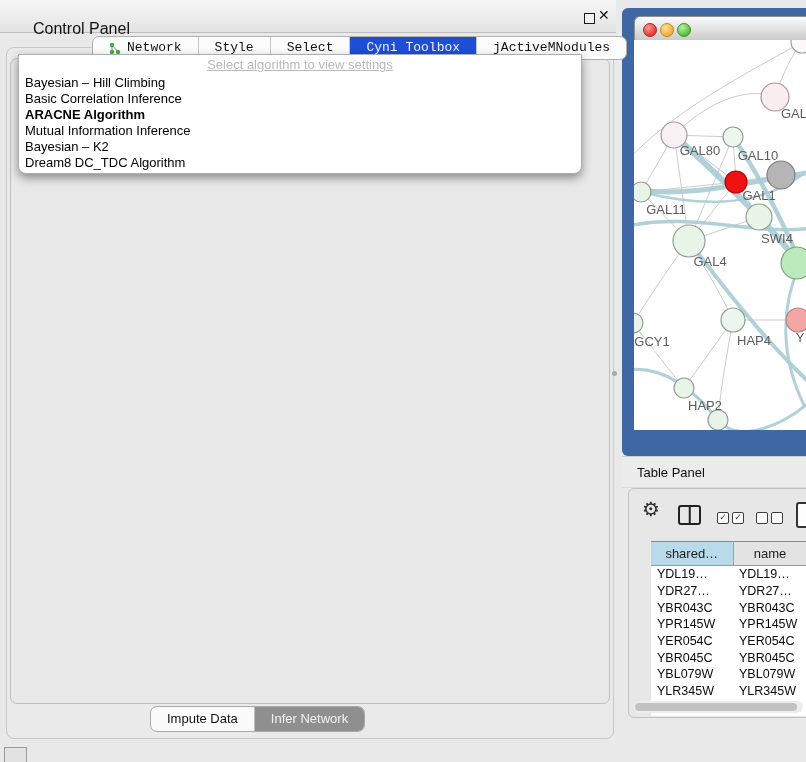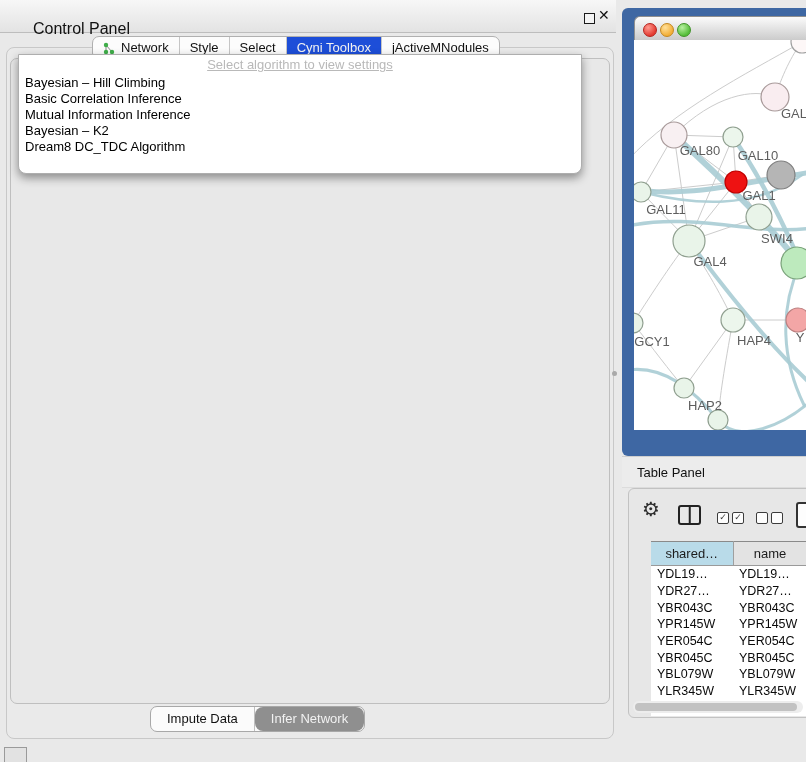--- a/index.html
+++ b/index.html
@@ -11,21 +11,21 @@
   #cp-titlebar{left:0;top:0;width:616px;height:32px;
     background:linear-gradient(#f7f7f7,#e3e3e3);border-bottom:1px solid #bdbdbd;}
   #cp-title{left:10px;top:20px;font-size:16px;color:#111;margin-left:23px;}
   #float-icon{left:584px;top:13px;width:9px;height:9px;border:1.5px solid #1a1a1a;background:#f4f4f4;}
   #close-icon{left:598px;top:7px;font-size:14px;font-weight:bold;color:#111;}
 
   
   #top-tabs{left:92px;top:36px;height:22px;display:flex;border:1px solid #b0b0b0;
     border-radius:7px;overflow:hidden;background:#fcfcfc;z-index:6;}
   .tab{height:22px;line-height:22px;font-size:13px;color:#111;text-align:center;
-    border-right:1px solid #c6c6c6;padding:0 10px;white-space:nowrap;display:flex;align-items:center;gap:5px;}
+    border-right:1px solid #c6c6c6;padding:0 16px;white-space:nowrap;display:flex;align-items:center;gap:5px;font-family:Liberation Mono, monospace;}
   .tab:last-child{border-right:none;}
   .tab.sel{background:#1d4ed8;color:#f2f2f2;align-items:flex-end;}
 
   
   #cp-outer{left:6px;top:47px;width:606px;height:690px;background:#eaeaea;
     border:1px solid #c8c8c8;border-radius:8px;}
   #cp-inner{left:10px;top:58px;width:598px;height:644px;background:#e8e8e8;
     border:1px solid #bfbfbf;border-radius:7px;z-index:1;}
 
   
@@ -95,21 +95,21 @@
   #cyni-hscroll{left:16px;top:655px;width:586px;height:13px;background:#e2e2e2;border-radius:6px;}
   #cyni-hthumb{left:2px;top:1px;width:578px;height:11px;background:#fbfbfb;border:1px solid #b8b8b8;border-radius:5px;}
 
   #apply-btn{left:268px;top:674px;width:70px;height:23px;border:1px solid #9e9e9e;border-radius:6px;
     background:linear-gradient(#ffffff,#ebebeb);font-size:13px;text-align:center;line-height:23px;color:#000;}
 
   #bottom-tabs{left:150px;top:706px;height:24px;display:flex;border:1px solid #a8a8a8;
     border-radius:7px;overflow:hidden;background:#fbfbfb;z-index:3;}
   .btab{height:24px;line-height:24px;font-size:13px;color:#111;padding:0 16px;
     border-right:1px solid #c0c0c0;white-space:nowrap;}
-  .btab:last-child{border-right:none;border-radius:8px;}
+  .btab:last-child{border-right:none;}
   .btab.sel{background:#8f8f8f;color:#f2f2f2;}
 
   #mini-square{left:4px;top:747px;width:21px;height:20px;border:1.5px solid #9a9a9a;background:#e2e2e2;}
   #split-handle{left:612px;top:371px;width:5px;height:5px;border-radius:50%;background:#a9a9a9;}
 
   
   #net-frame{left:622px;top:8px;width:184px;height:448px;background:#3e67a3;border-radius:6px 0 0 6px;}
   #net-titlebar{left:634px;top:16px;width:172px;height:24px;
     background:linear-gradient(#fbfbfb,#c9c9c9);border:1px solid #8f8f8f;border-right:none;
     border-radius:6px 0 0 0;}
@@ -201,20 +201,21 @@
         <span class="tri-up"></span>
         <span class="tri-down"></span>
       </span>
   </div>
 
   <div class="abs" id="algo-popup">
     <div id="algo-popup-header">Select algorithm to view settings</div>
     <div>
         <div class="dd-item">Bayesian – Hill Climbing</div>
         <div class="dd-item">Basic Correlation Inference</div>
+        <div class="dd-item bold">ARACNE Algorithm</div>
         <div class="dd-item">Mutual Information Inference</div>
         <div class="dd-item">Bayesian – K2</div>
         <div class="dd-item">Dream8 DC_TDC Algorithm</div>
       </div>
   </div>
 
   <div class="groupbox" id="cyni-group"></div>
   <div class="legend abs" id="cyni-legend">Cyni Algorithm Settings</div>
   <div class="abs" id="cyni-vscroll">
     <div class="abs" id="cyni-vthumb"></div>

